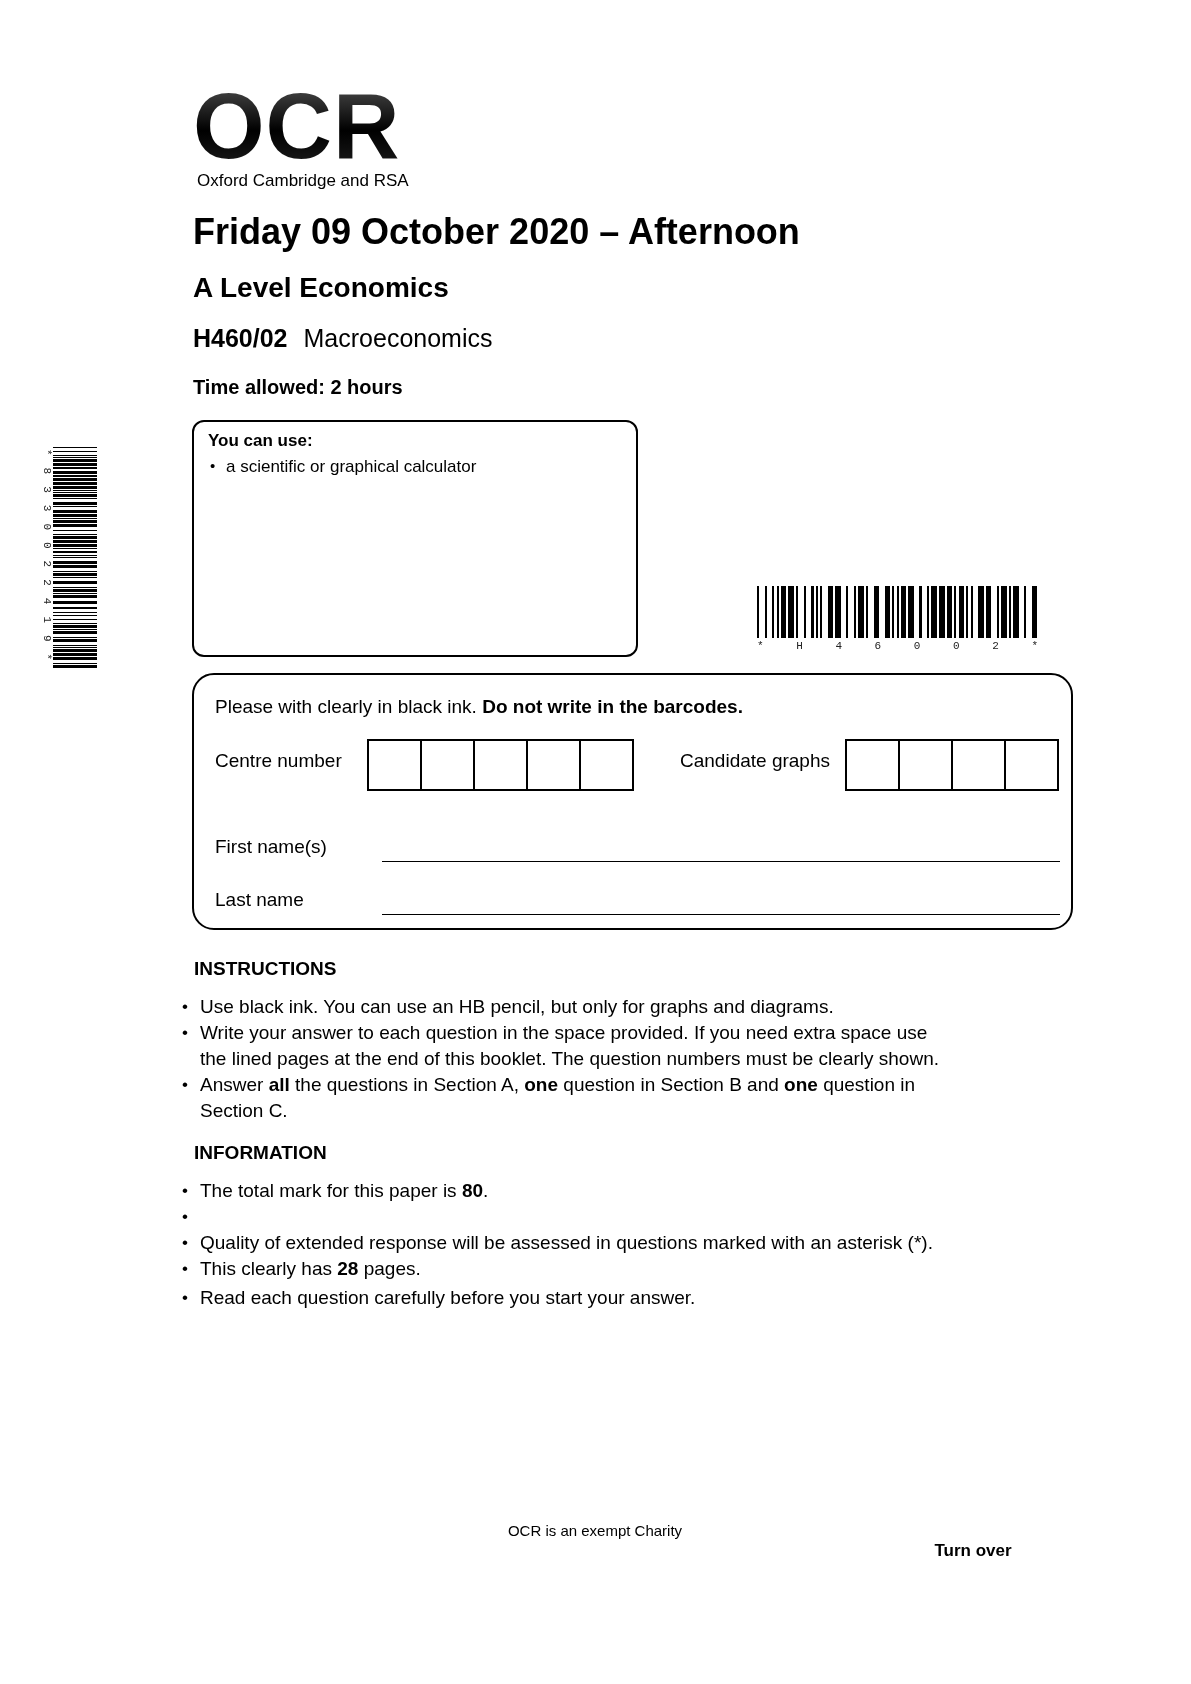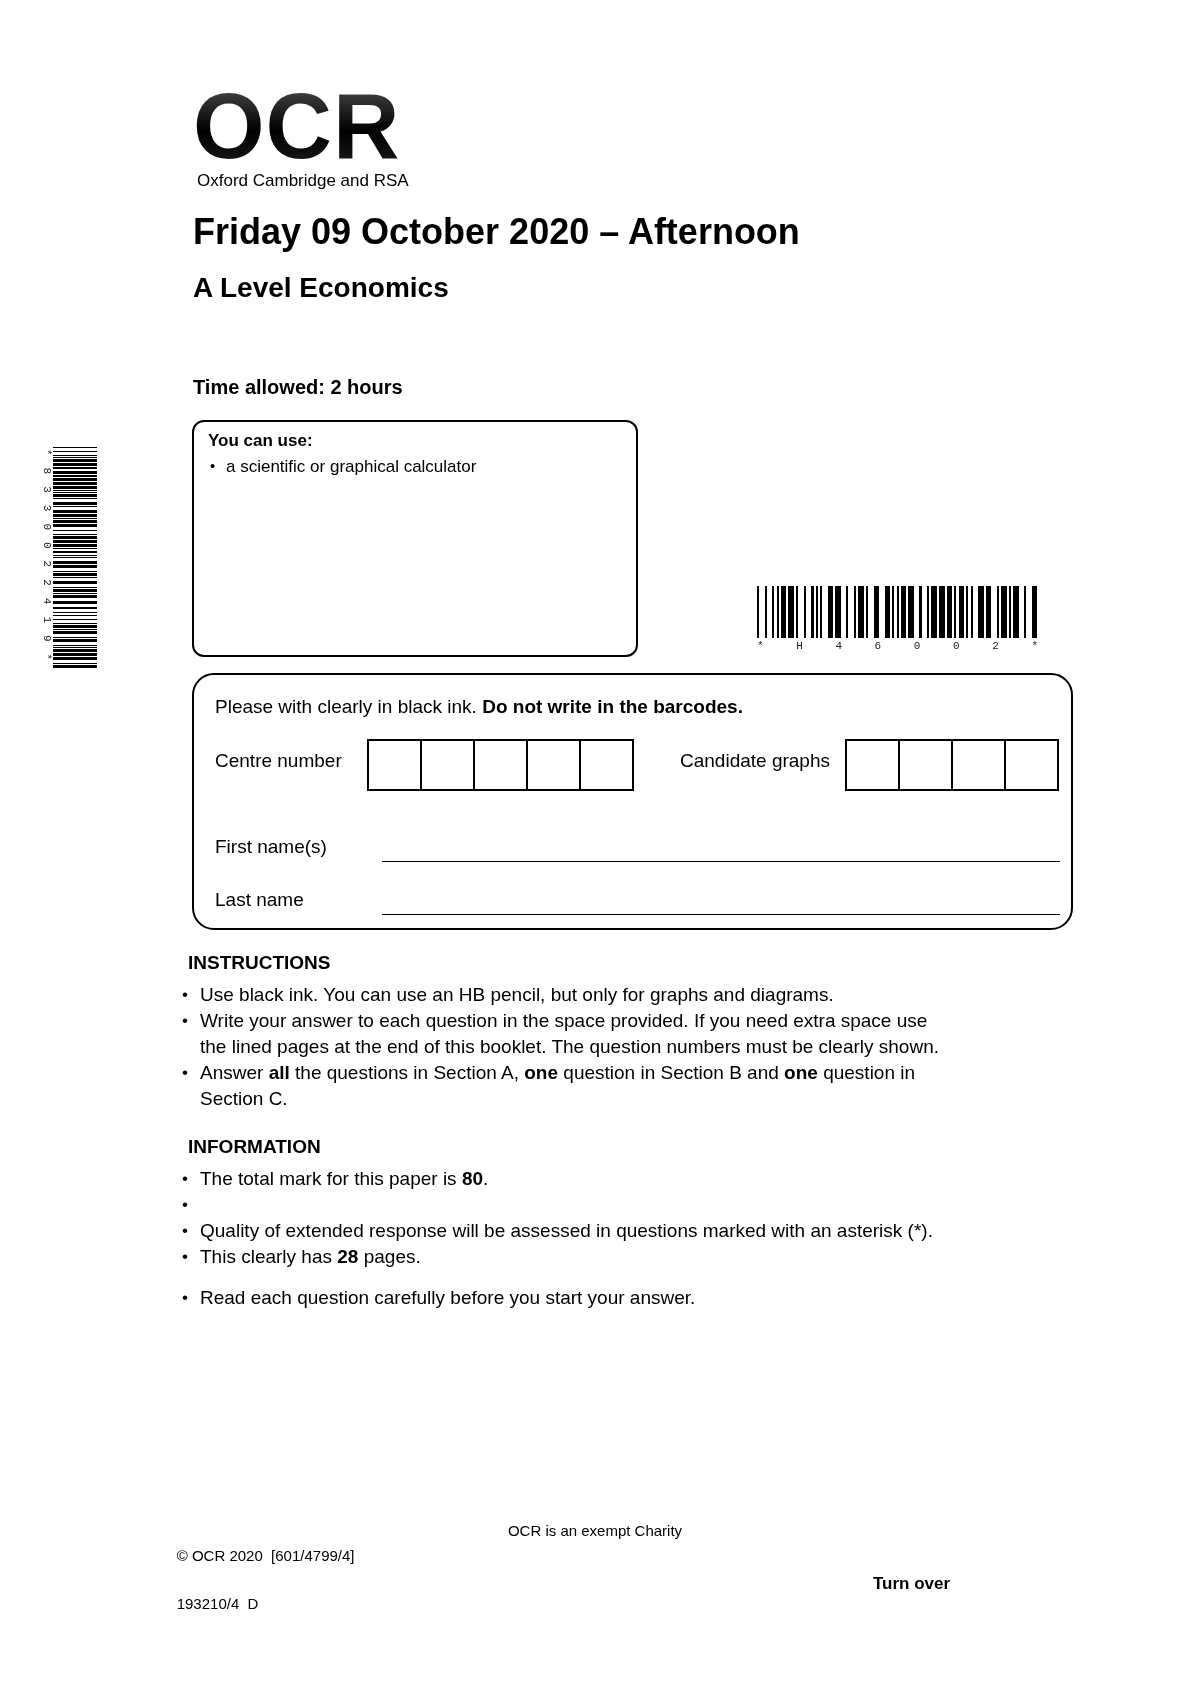--- a/index.html
+++ b/index.html
@@ -40,41 +40,44 @@
   .cbox{left:192px;top:673px;width:881px;height:257px;border:2px solid #000;border-radius:22px;box-sizing:border-box;}
   .cbox .notice{position:absolute;left:21px;top:21px;font-size:19px;}
   .cbox .label{position:absolute;font-size:19px;}
   .cellrow{position:absolute;display:flex;}
   .cell{width:55px;height:52px;border:2px solid #000;box-sizing:border-box;margin-left:-2px;background:#fff;}
   .cell:first-child{margin-left:0;}
   .write-line{position:absolute;height:0;border-bottom:1.5px solid #000;}
 
   
   .section{left:182px;width:895px;font-size:19px;line-height:26px;}
-  .section h3{margin:6px;font-size:19px;line-height:26px;font-weight:bold;}
+  .section h3{margin:12px;font-size:19px;line-height:26px;font-weight:bold;}
   .section ul{margin:0;padding:0;list-style:none;}
   .section li{display:flex;}
   .section li .dot{width:10px;margin-right:8px;flex:none;font-size:17px;}
   .section li .txt{white-space:pre-wrap;}
   .seg-b{font-weight:bold;}
 
   
   .foot-left{left:160px;top:1520px;font-size:15px;line-height:24px;white-space:pre;}
   .foot-center{left:420px;top:1522px;width:350px;text-align:center;font-size:15px;}
-  .foot-right{left:873px;top:1541px;width:200px;text-align:left;font-size:17px;font-weight:bold;margin-top:33px;}
+  .foot-right{left:873px;top:1541px;width:200px;text-align:center;font-size:17px;font-weight:bold;}
 </style>
 </head>
 <body>
 
 <div class="page">
 
   <div class="abs logo">OCR</div>
   <div class="abs tagline">Oxford Cambridge and RSA</div>
   <div class="abs title">Friday 09 October 2020 – Afternoon</div>
   <div class="abs subject">A Level Economics</div>
+  <div class="abs paperline">
+    <span class="code">H460/02</span><span class="pname">Macroeconomics</span>
+  </div>
   <div class="abs time">Time allowed: 2 hours</div>
 
   <div class="abs mbox">
     <div class="mbox-heading">You can use:</div>
     <div class="mbox-item">
       <span class="dot">•</span>
       <span>a scientific or graphical calculator</span>
     </div>
   </div>
 
@@ -356,20 +359,16 @@
 
   <div class="abs section" style="top:1285px;">
     <ul>
       <li>
           <span class="dot">•</span>
           <span class="txt"><span>Read each question carefully before you start your answer.</span></span>
         </li>
     </ul>
   </div>
 
-  <div class="abs foot-left">
-    <span>© OCR 2020  [601/4799/4]</span><br>
-    <span>193210/4  D</span>
-  </div>
   <div class="abs foot-center">OCR is an exempt Charity</div>
   <div class="abs foot-right">Turn over</div>
 
 </div>
 
 </body></html>

